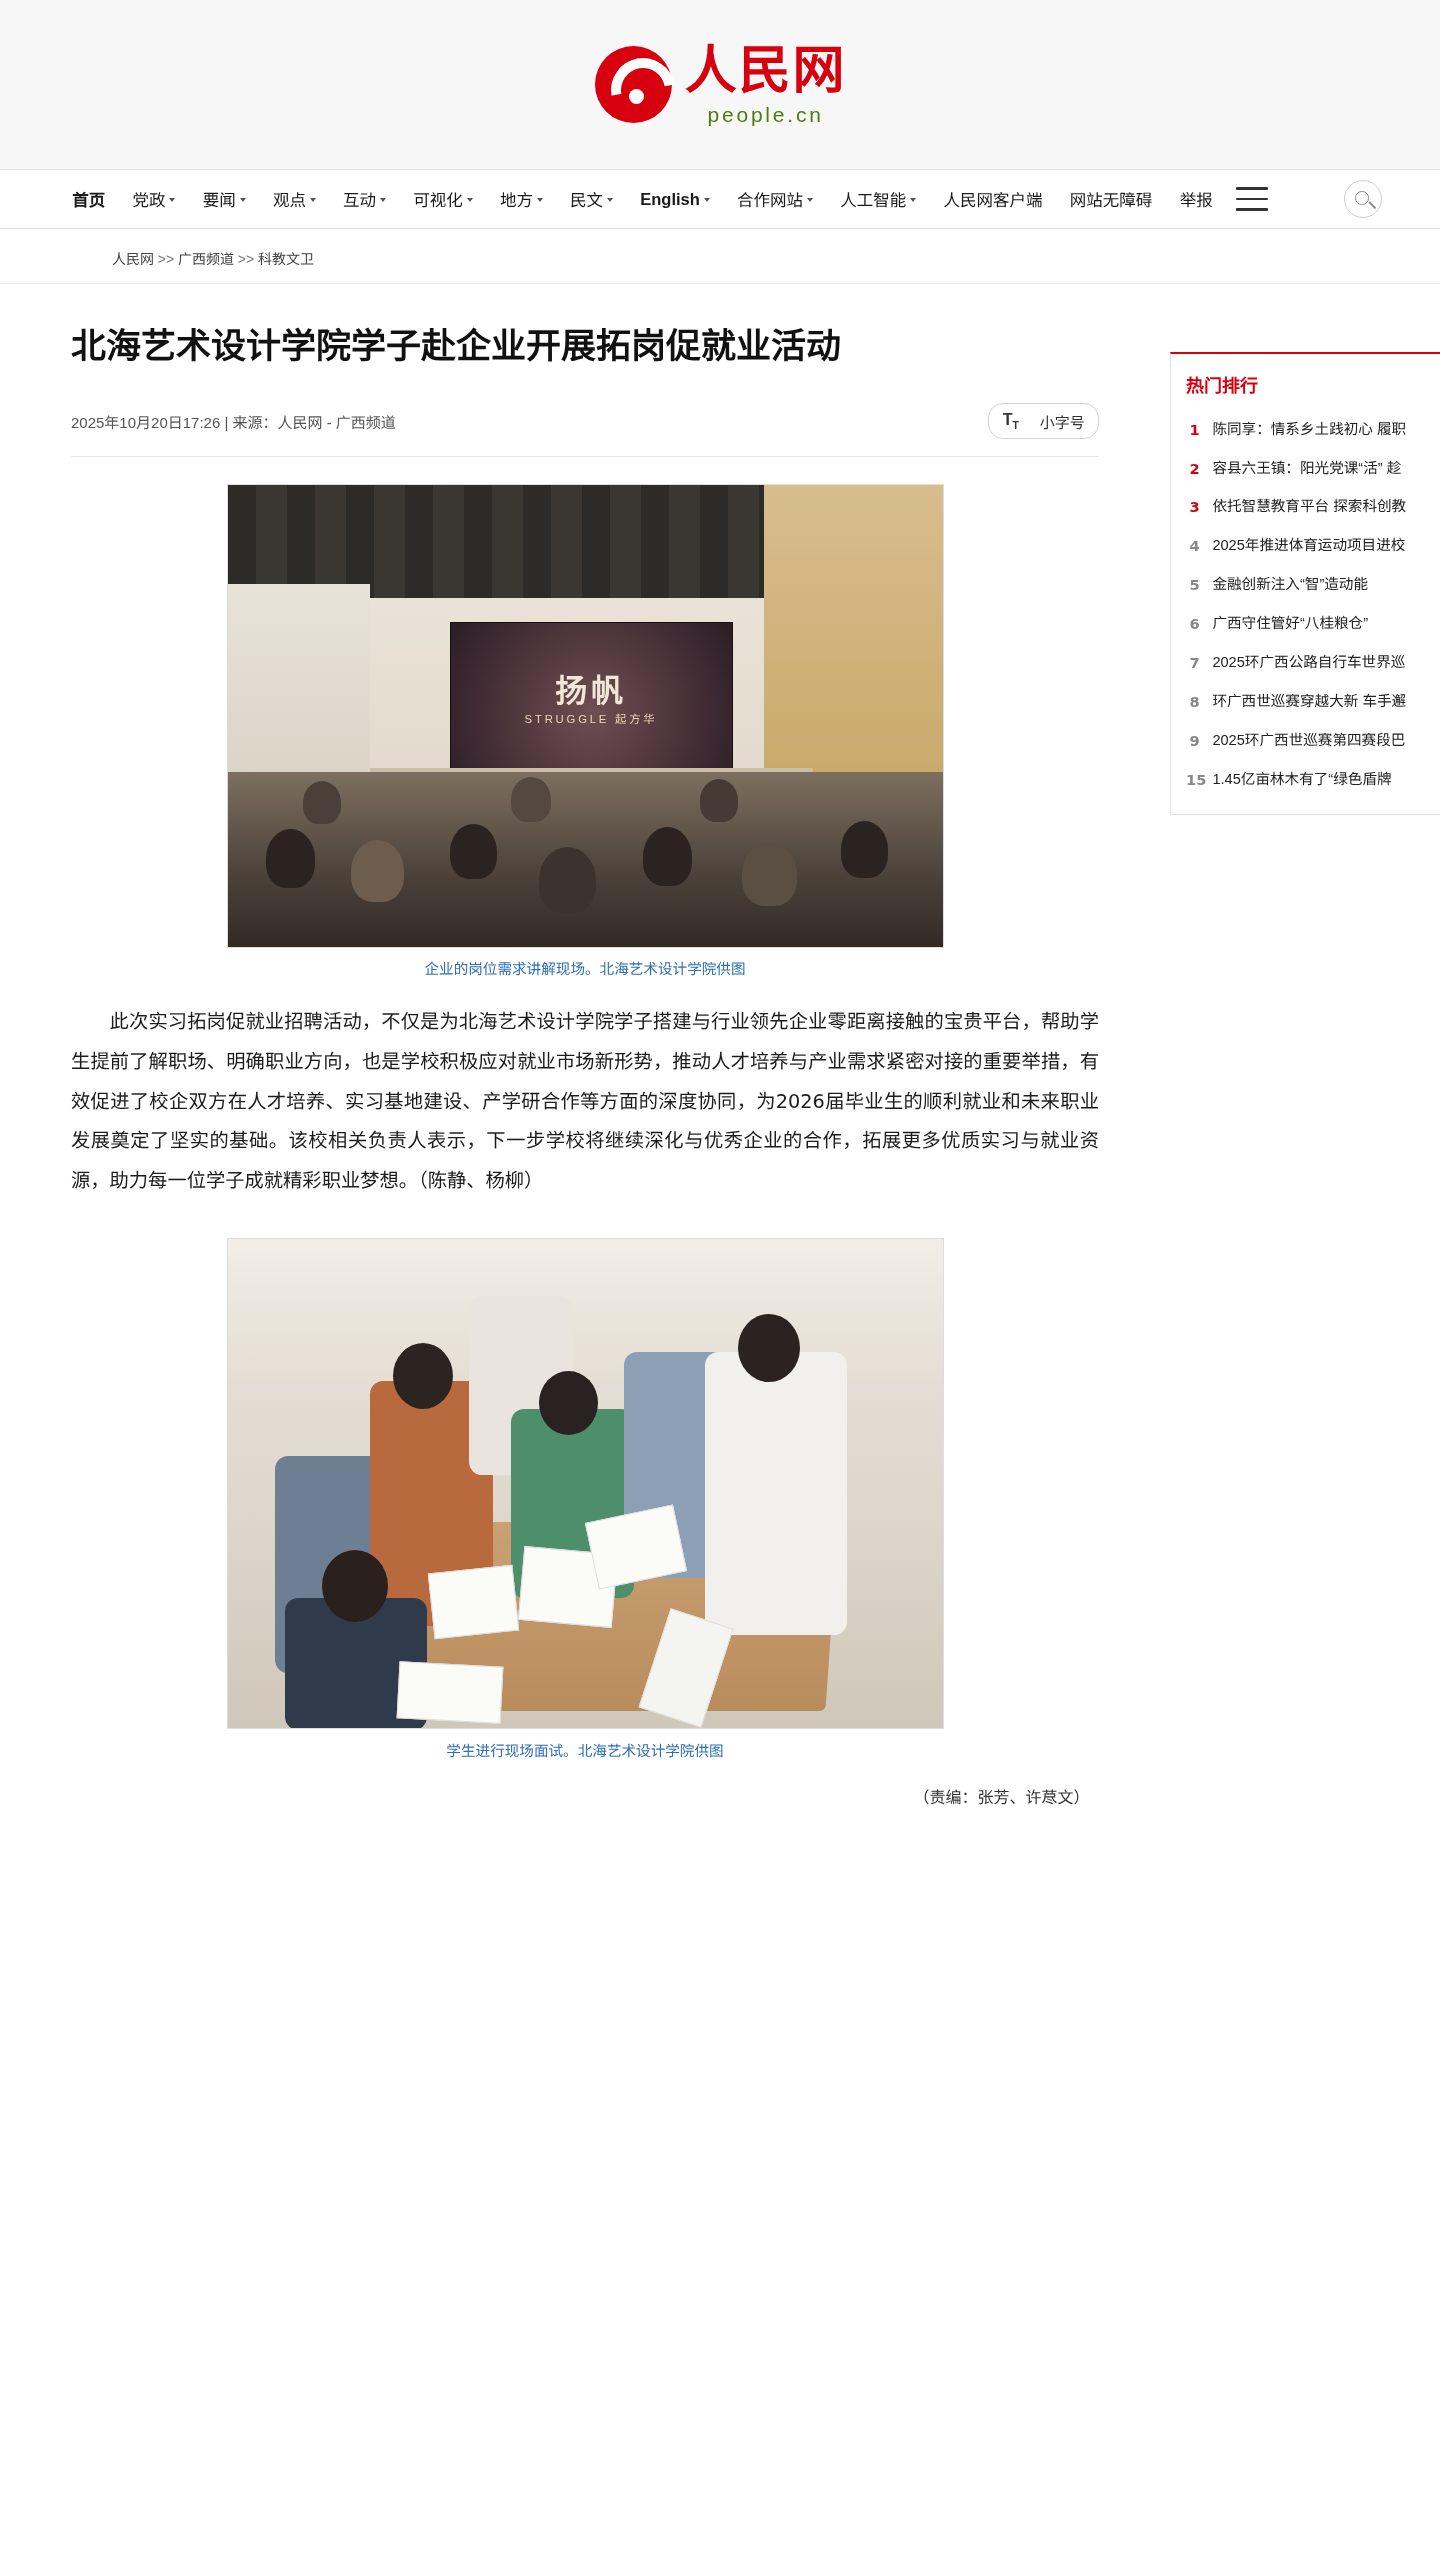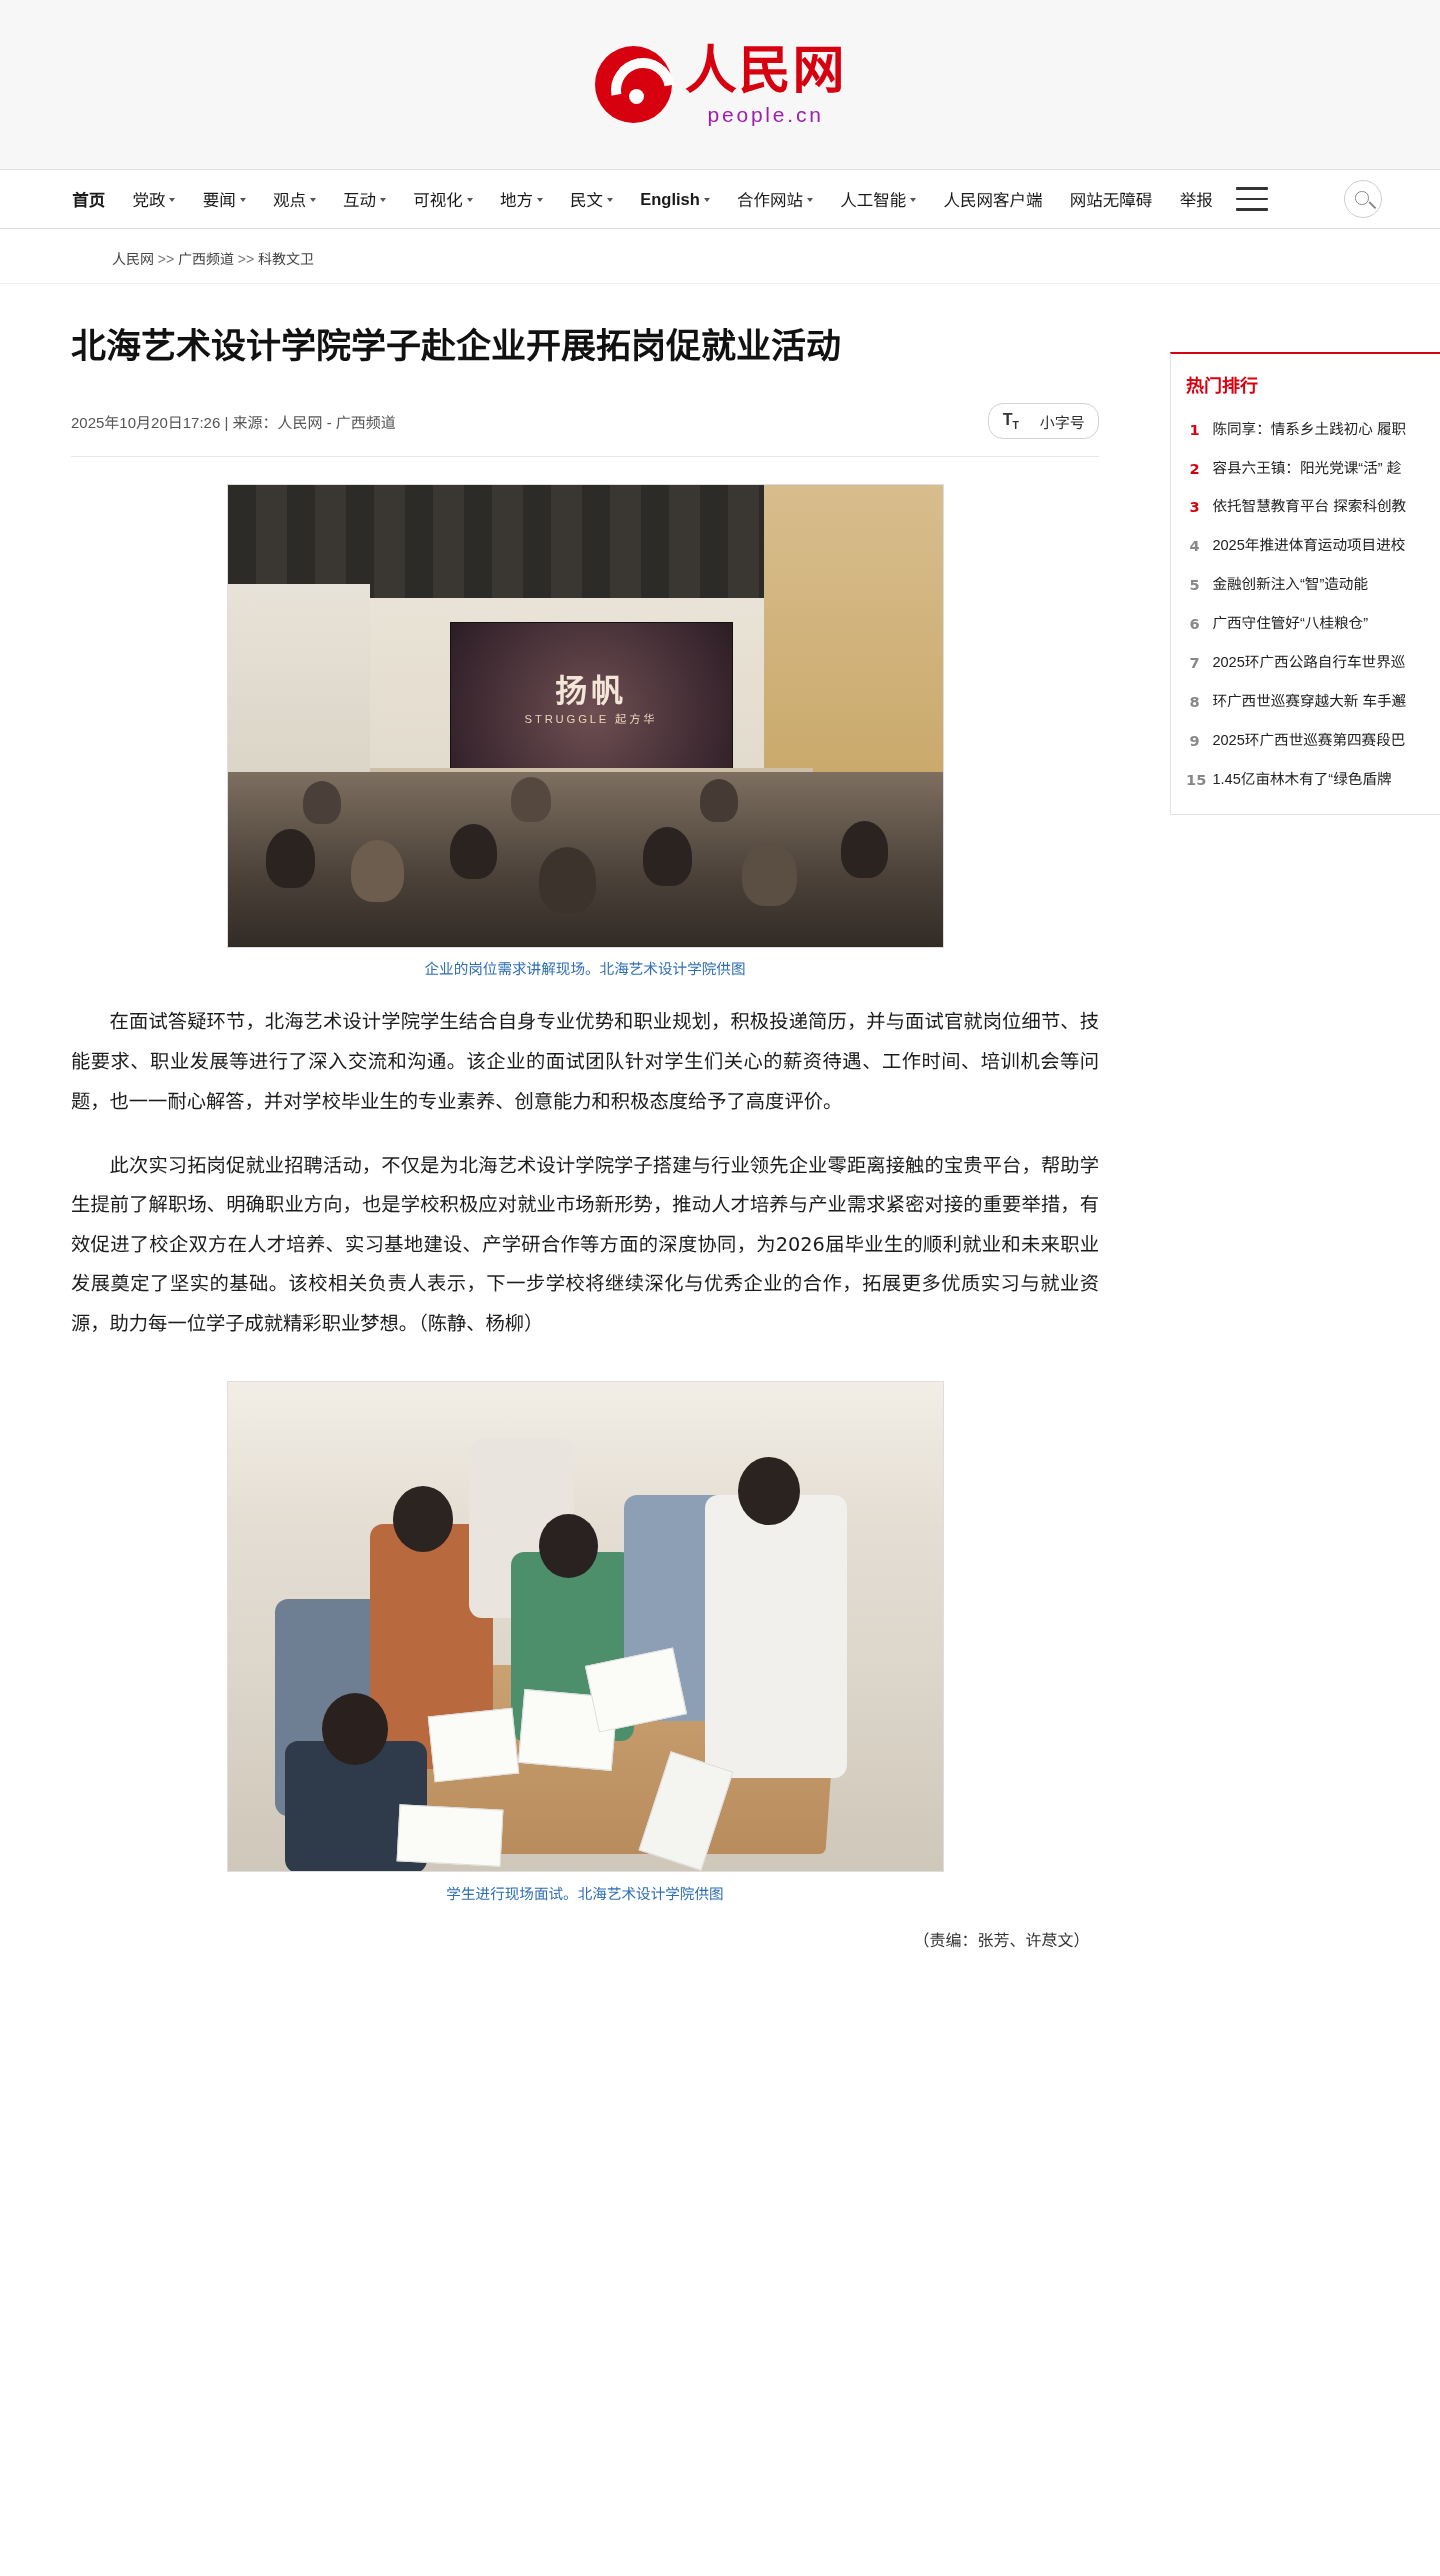--- a/index.html
+++ b/index.html
@@ -67,21 +67,21 @@
   .logo-text { line-height: 1; }
   .logo-cn {
     font-size: 52px;
     font-weight: bold;
     color: #d7000f;
     letter-spacing: 1.9px;
     font-family: "DejaVu Sans", "Liberation Sans", sans-serif;
   }
   .logo-en {
     font-size: 21px;
-    color: #a21caf;
+    color: #4d7c0f;
     letter-spacing: 2.8px;
     margin-top: 7.5px;
     text-align: center;
   }
 
   
   .navbar {
     width: 100%;
     height: 59px;
     background: #ffffff;
@@ -464,21 +464,20 @@
           <div class="head" style="left:514px;top:70px;width:55px;height:64px;background:#5b4f44;"></div>
           <div class="head" style="left:613px;top:49px;width:47px;height:57px;"></div>
           <div class="head" style="left:75px;top:9.4px;width:38px;height:43px;background:#4a4039;"></div>
           <div class="head" style="left:283px;top:5.7px;width:40px;height:45px;background:#55493f;"></div>
           <div class="head" style="left:472px;top:7.5px;width:38px;height:43px;background:#453b34;"></div>
         </div>
       </div>
       <figcaption class="caption">企业的岗位需求讲解现场。北海艺术设计学院供图</figcaption>
     </figure>
 
-    <p class="body">在面试答疑环节，北海艺术设计学院学生结合自身专业优势和职业规划，积极投递简历，并与面试官就岗位细节、技能要求、职业发展等进行了深入交流和沟通。该企业的面试团队针对学生们关心的薪资待遇、工作时间、培训机会等问题，也一一耐心解答，并对学校毕业生的专业素养、创意能力和积极态度给予了高度评价。</p>
     <p class="body">此次实习拓岗促就业招聘活动，不仅是为北海艺术设计学院学子搭建与行业领先企业零距离接触的宝贵平台，帮助学生提前了解职场、明确职业方向，也是学校积极应对就业市场新形势，推动人才培养与产业需求紧密对接的重要举措，有效促进了校企双方在人才培养、实习基地建设、产学研合作等方面的深度协同，为2026届毕业生的顺利就业和未来职业发展奠定了坚实的基础。该校相关负责人表示，下一步学校将继续深化与优秀企业的合作，拓展更多优质实习与就业资源，助力每一位学子成就精彩职业梦想。（陈静、杨柳）</p>
 
     <figure class="figure" style="margin-top:38px;">
       <div class="photo ph2" style="height:491px;">
         <div class="bgwall"></div>
         <div class="table"></div>
         <div class="person" style="left:47px;top:217px;width:113px;height:217px;background:#6f7f93;"></div>
         <div class="person" style="left:142px;top:142px;width:123px;height:245px;background:#b9693e;"></div>
         <div class="person" style="left:165px;top:104px;width:60px;height:66px;background:#2c2420;border-radius:50%;"></div>
         <div class="person" style="left:241px;top:57px;width:104px;height:179px;background:#e9e5de;"></div>

